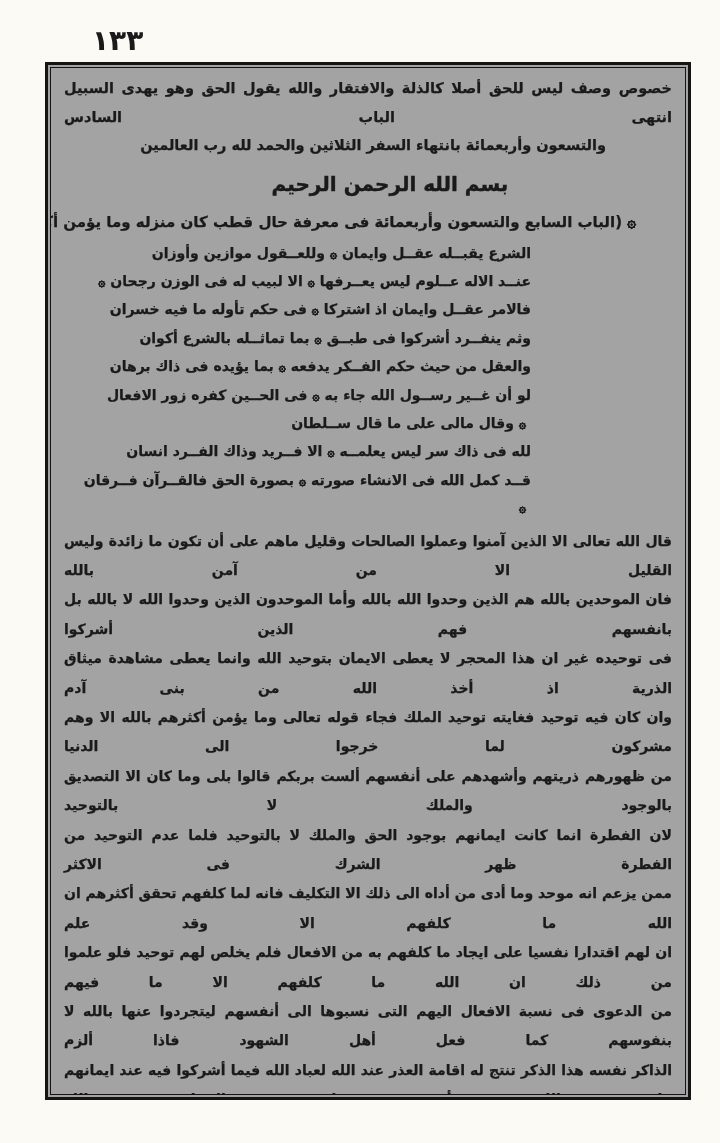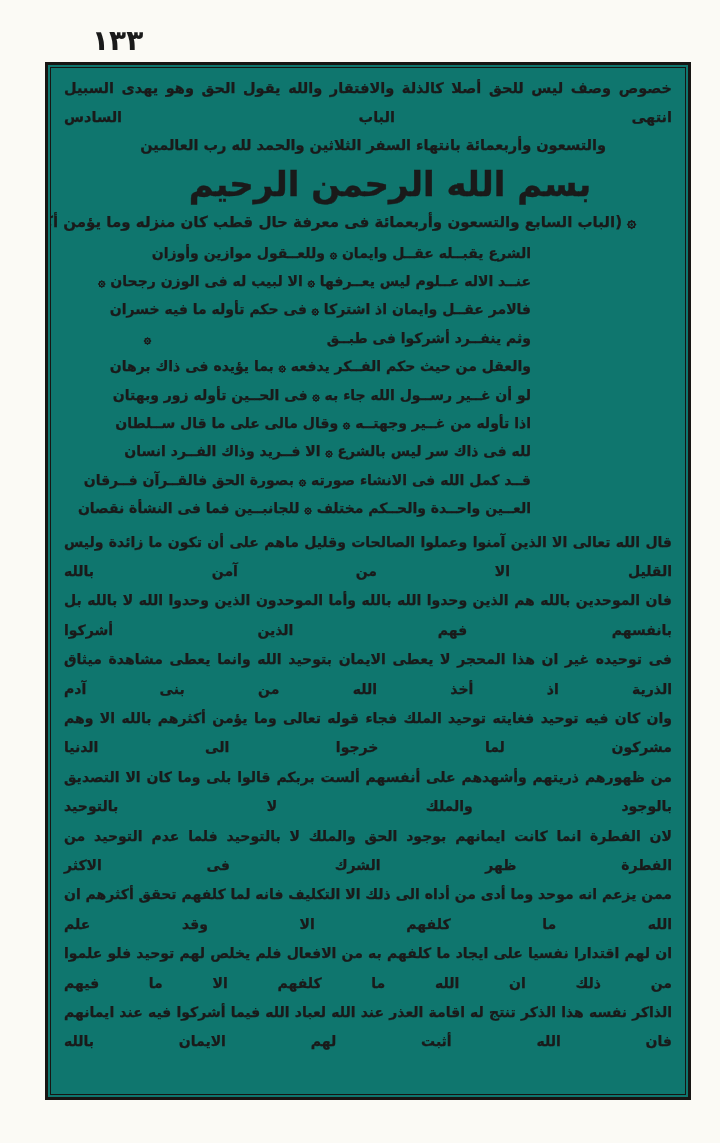--- a/index.html
+++ b/index.html
@@ -25,21 +25,21 @@
     text-align: center;
   }
   .frame-outer {
     position: absolute;
     left: 45px;
     top: 62px;
     width: 646px;
     height: 1038px;
     border: 3px solid #171513;
     box-sizing: border-box;
-    background: #0f766e;
+    background: #a3a3a3;
   }
   .frame-inner {
     position: absolute;
     inset: 2px;
     border: 1.5px solid #171513;
     box-sizing: border-box;
     padding: 6px 13px 4px 13px;
     overflow: hidden;
   }
   .content { direction: rtl; }
@@ -53,21 +53,21 @@
     white-space: normal;
   }
   .topblock .bline { font-size: 14.5px; line-height: 28.5px; }
   .topblock .endline {
     text-align: right;
     text-align-last: right;
     padding-right: 66px;
   }
   .basmala {
     text-align: center;
-    font-size: 34px;
+    font-size: 20px;
     font-weight: bold;
     line-height: 46px;
     margin-top: 1px;
     transform: translateX(22px);
     -webkit-text-stroke: 0.4px #1a1a1a;
   }
   .chapter {
     text-align: center;
     font-size: 15px;
     font-weight: bold;
@@ -127,62 +127,61 @@
             <span class="star">۞</span>
           </div>
           <div class="verse">
             <span class="hemi">فالامر عقــل وايمان اذ اشتركا</span>
             <span class="star">۞</span>
             <span class="hemi">فى حكم تأوله ما فيه خسران</span>
           </div>
           <div class="verse">
             <span class="hemi">وثم ينفــرد أشركوا فى طبــق</span>
             <span class="star">۞</span>
+            <span class="hemi">بما تماثــله بالشرع أكوان</span>
           </div>
           <div class="verse">
             <span class="hemi">والعقل من حيث حكم الفــكر يدفعه</span>
             <span class="star">۞</span>
             <span class="hemi">بما يؤيده فى ذاك برهان</span>
           </div>
           <div class="verse">
             <span class="hemi">لو أن غــير رســول الله جاء به</span>
             <span class="star">۞</span>
-            <span class="hemi">فى الحــين تأوله زور وبهتان</span>
+            <span class="hemi">فى الحــين كفره زور الافعال</span>
           </div>
           <div class="verse">
-            <span class="hemi">اذا تأوله من غــير وجهتــه</span>
             <span class="star">۞</span>
             <span class="hemi">وقال مالى على ما قال ســلطان</span>
           </div>
           <div class="verse">
-            <span class="hemi">لله فى ذاك سر ليس بالشرع</span>
+            <span class="hemi">لله فى ذاك سر ليس يعلمــه</span>
             <span class="star">۞</span>
             <span class="hemi">الا فــريد وذاك الفــرد انسان</span>
           </div>
           <div class="verse">
             <span class="hemi">قــد كمل الله فى الانشاء صورته</span>
             <span class="star">۞</span>
             <span class="hemi">بصورة الحق فالقــرآن فــرقان</span>
           </div>
           <div class="verse">
-            <span class="hemi">العــين واحــدة والحــكم مختلف</span>
             <span class="star">۞</span>
-            <span class="hemi">للجانبــين فما فى النشأة نقصان</span>
           </div>
         </div>
 
         <div class="bodyblock">
           <div class="bline">قال الله تعالى الا الذين آمنوا وعملوا الصالحات وقليل ماهم على أن تكون ما زائدة وليس القليل الا من آمن بالله</div>
           <div class="bline">فان الموحدين بالله هم الذين وحدوا الله بالله وأما الموحدون الذين وحدوا الله لا بالله بل بانفسهم فهم الذين أشركوا</div>
           <div class="bline">فى توحيده غير ان هذا المحجر لا يعطى الايمان بتوحيد الله وانما يعطى مشاهدة ميثاق الذرية اذ أخذ الله من بنى آدم</div>
           <div class="bline">وان كان فيه توحيد فغايته توحيد الملك فجاء قوله تعالى وما يؤمن أكثرهم بالله الا وهم مشركون لما خرجوا الى الدنيا</div>
           <div class="bline">من ظهورهم ذريتهم وأشهدهم على أنفسهم ألست بربكم قالوا بلى وما كان الا التصديق بالوجود والملك لا بالتوحيد</div>
           <div class="bline">لان الفطرة انما كانت ايمانهم بوجود الحق والملك لا بالتوحيد فلما عدم التوحيد من الفطرة ظهر الشرك فى الاكثر</div>
           <div class="bline">ممن يزعم انه موحد وما أدى من أداه الى ذلك الا التكليف فانه لما كلفهم تحقق أكثرهم ان الله ما كلفهم الا وقد علم</div>
           <div class="bline">ان لهم اقتدارا نفسيا على ايجاد ما كلفهم به من الافعال فلم يخلص لهم توحيد فلو علموا من ذلك ان الله ما كلفهم الا ما فيهم</div>
+          <div class="bline">من الدعوى فى نسبة الافعال اليهم التى نسبوها الى أنفسهم ليتجردوا عنها بالله لا بنفوسهم كما فعل أهل الشهود فاذا ألزم</div>
           <div class="bline">الذاكر نفسه هذا الذكر تنتج له اقامة العذر عند الله لعباد الله فيما أشركوا فيه عند ايمانهم فان الله أثبت لهم الايمان بالله</div>
 
         </div>
 
       </div>
     </div>
   </div>
 
 </div>
 

